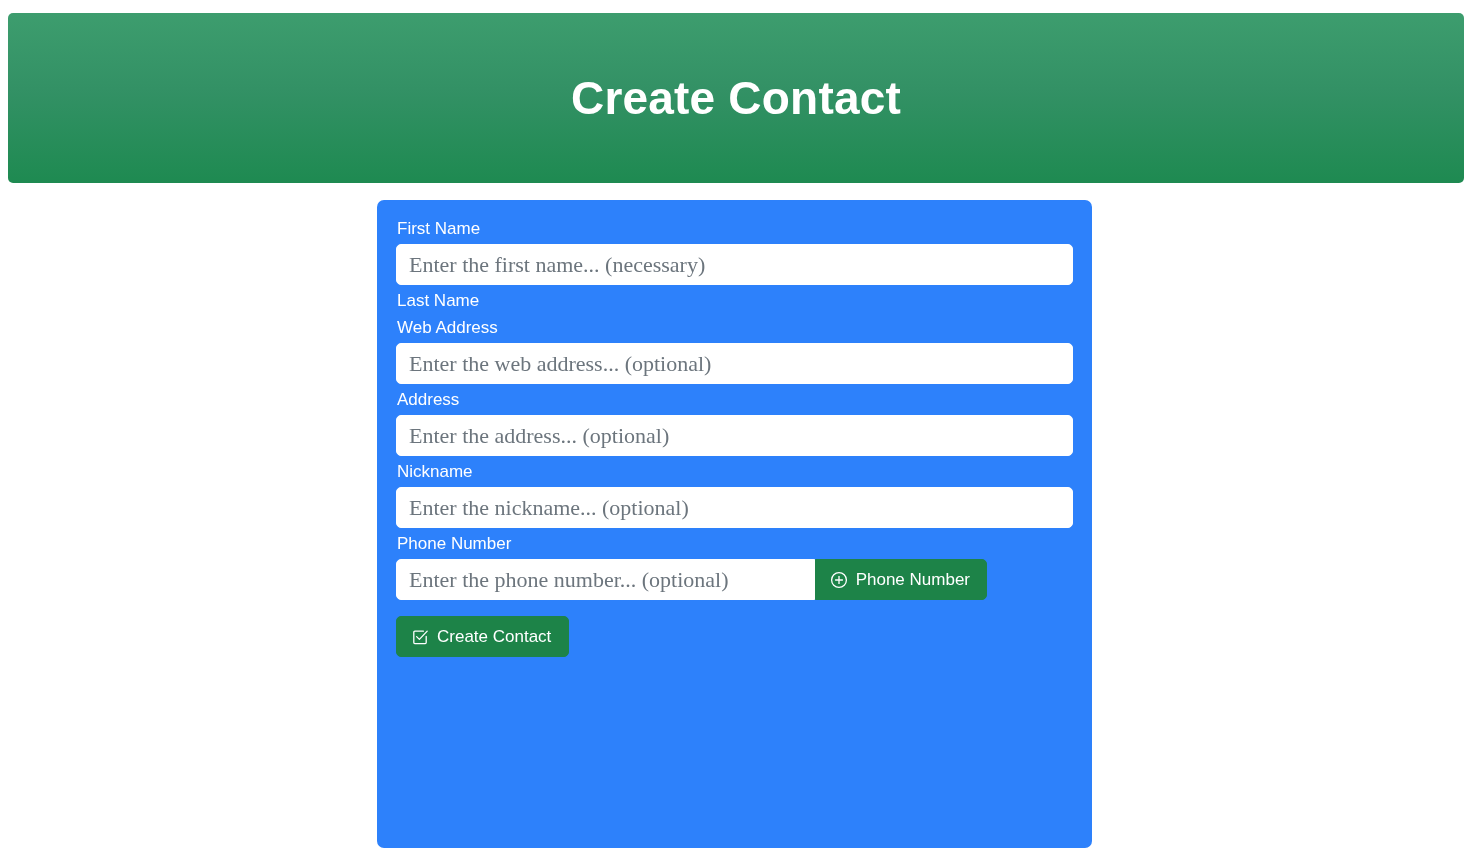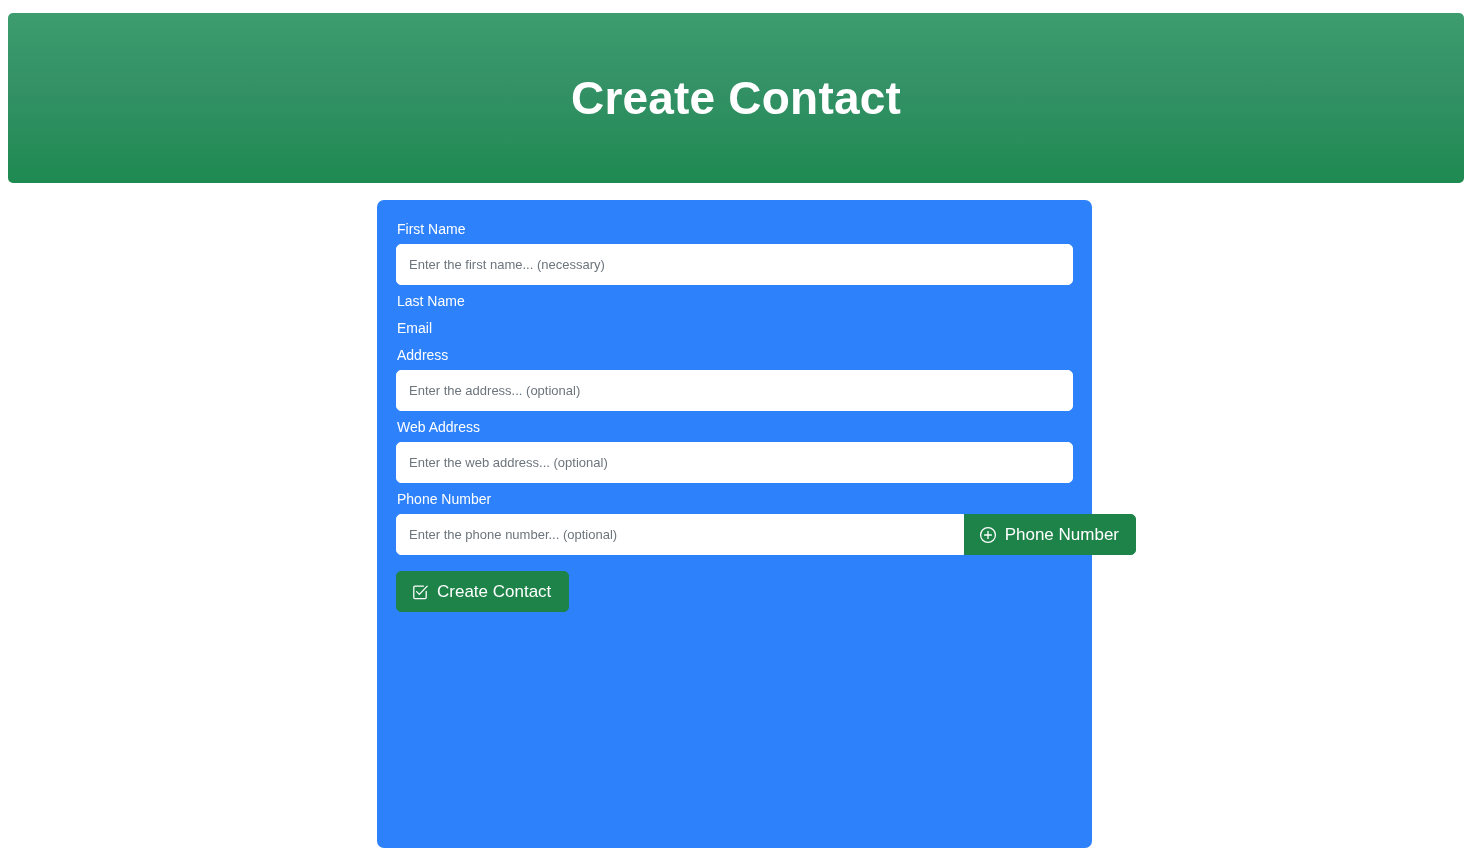--- a/index.html
+++ b/index.html
@@ -54,48 +54,48 @@
     border-radius: 7px;
     padding: 18px 19px 0 19px;
   }
 
   .field {
     margin: 0 0 5px 0;
   }
   .field-label {
     display: block;
     color: #ffffff;
-    font-size: 14px;
+    font-size: 17px;
     line-height: 22px;
     font-weight: normal;
     margin: 0 0 4px 1px;
   }
   .field-input {
     display: block;
     width: 677px;
     height: 41px;
     background: #ffffff;
     border: 1px solid #ffffff;
     border-radius: 5px;
-    font-family: Liberation Sans, sans-serif;
-    font-size: 13px;
+    font-family: Liberation Serif, serif;
+    font-size: 22px;
     color: #212529;
     padding: 0 12px;
     outline: none;
   }
   .field-input::placeholder {
     color: #6c757d;
     opacity: 1;
   }
 
   
   .phone-group {
     display: flex;
     align-items: stretch;
-    width: 740px;
+    width: 591px;
   }
   .phone-input {
     flex: 1 1 auto;
     width: auto;
     border-top-right-radius: 0;
     border-bottom-right-radius: 0;
   }
   .btn {
     display: inline-flex;
     align-items: center;
@@ -145,34 +145,37 @@
     <div class="field">
       <label class="field-label">First Name</label>
       <input class="field-input" type="text" placeholder="Enter the first name... (necessary)" style="">
     </div>
 
     <div class="field">
       <label class="field-label">Last Name</label>
     </div>
 
     <div class="field">
-      <label class="field-label">Email</label>
-    </div>
-
+    </div>
+
+
+    <div class="field">
+      <label class="field-label">Web Address</label>
+      <input class="field-input" type="text" placeholder="Enter the web address... (optional)" style="">
+    </div>
 
     <div class="field">
       <label class="field-label">Address</label>
       <input class="field-input" type="text" placeholder="Enter the address... (optional)" style="">
     </div>
 
     <div class="field">
-      <label class="field-label">Web Address</label>
-      <input class="field-input" type="text" placeholder="Enter the web address... (optional)" style="">
-    </div>
-
+      <label class="field-label">Nickname</label>
+      <input class="field-input" type="text" placeholder="Enter the nickname... (optional)" style="">
+    </div>
 
     <div class="field">
       <label class="field-label">Phone Number</label>
       <div class="phone-group">
         <input class="field-input phone-input" type="text" placeholder="Enter the phone number... (optional)" style="">
         <button type="button" class="btn btn-phone">
           <span class="icon">
             <svg width="18" height="18" viewBox="0 0 18 18" aria-hidden="true">
               <circle cx="9" cy="9" r="7.4" fill="none" stroke="#ffffff" stroke-width="1.3"></circle>
               <path d="M9 5.1 V12.9 M5.1 9 H12.9" stroke="#ffffff" stroke-width="1.3" stroke-linecap="butt"></path>

